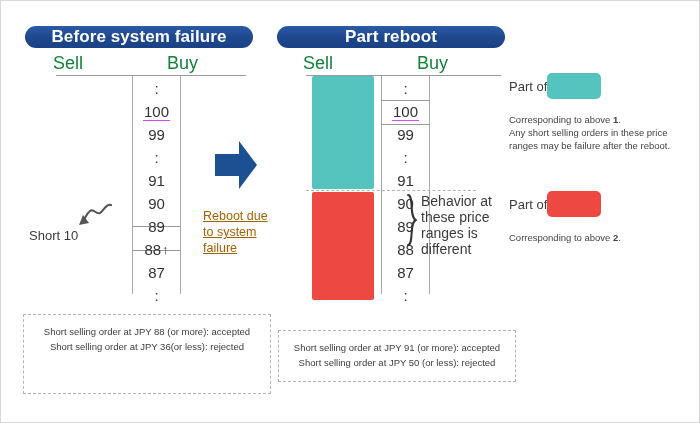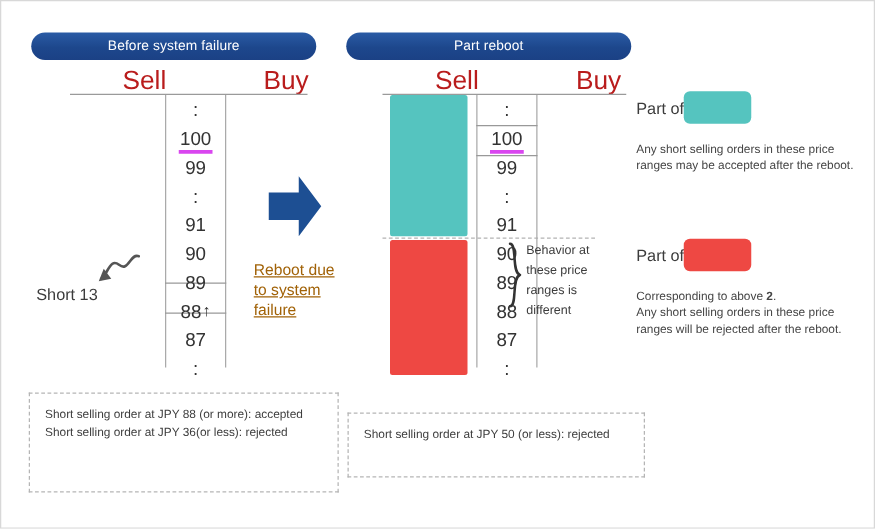--- a/index.html
+++ b/index.html
@@ -22,36 +22,36 @@
     color: #3c3c3c;
   }
 
   
   .pill {
     position: absolute;
     height: 22px;
     border-radius: 11px;
     background: linear-gradient(180deg, #2a5ba5 0%, #1d478c 55%, #1b4185 100%);
     color: #ffffff;
-    font-size: 11px;
-    font-weight: normal;
+    font-size: 17px;
+    font-weight: bold;
     display: flex;
     align-items: center;
     justify-content: center;
     letter-spacing: .1px;
   }
   #pill-before { left: 24px;  top: 25px; width: 228px; }
   #pill-after  { left: 276px; top: 25px; width: 228px; }
 
   
   .colcap {
     position: absolute;
-    font-size: 21px;
-    color: #b91c1c;
-    text-align: right;
+    font-size: 18px;
+    color: #15803d;
+    text-align: left;
   }
 
   
   .caprule {
     position: absolute;
     height: 1px;
     background: #9a9a9a;
   }
 
   
@@ -74,21 +74,21 @@
     background: #aaaaaa;
   }
   .h-line {
     position: absolute;
     height: 1px;
     background: #999999;
   }
 
   .under100 {
     display: inline-block;
-    border-bottom: 3px solid #d946ef;
+    border-bottom: 1px solid #d946ef;
     line-height: 17px;
     padding: 0 1px;
   }
 
   
   #arrow {
     position: absolute;
     left: 212px;
     top: 138px;
     width: 46px;
@@ -127,21 +127,21 @@
     left: 405px;
     top: 192px;
     width: 12px;
     height: 54px;
   }
   #behavior-note {
     position: absolute;
     left: 420px;
     top: 192px;
     width: 74px;
-    font-size: 10px;
+    font-size: 14px;
     line-height: 16px;
     color: #3c3c3c;
   }
 
   
   .legend-row {
     position: absolute;
     display: flex;
     align-items: center;
   }
@@ -171,20 +171,21 @@
   
   .note-box {
     position: absolute;
     border: 1px dashed #b5b5b5;
     box-sizing: border-box;
     background: #ffffff;
     padding: 9px 12px;
     font-size: 9.5px;
     line-height: 15px;
     color: #3d3d3d;
+    text-align: center;
   }
   #note-left  { left: 22px;  top: 313px; width: 248px; height: 80px; }
   #note-right { left: 277px; top: 329px; width: 238px; height: 52px; }
 
   
   #short10 {
     position: absolute;
     left: 28px;
     top: 227px;
     font-size: 13px;
@@ -227,21 +228,21 @@
       <span>88</span><span style="font-size:13px; color:#333; position:relative; top:-1px; margin-left:1px;">↑</span>
     </div>
     <div class="cell">87</div>
     <div class="cell dots">:</div>
   </div>
 
   <svg id="squiggle" viewBox="0 0 42 30">
     <path d="M38 4 C33 2, 31 10, 27 12 C23 14, 21 7, 17 10 C13 13, 12 19, 8 22" fill="none" stroke="#555555" stroke-width="2.1" stroke-linecap="round"></path>
     <path d="M10 14 L6 24 L16 22 Z" fill="#555555"></path>
   </svg>
-  <div id="short10">Short 13</div>
+  <div id="short10">Short 10</div>
 
   <svg id="arrow" viewBox="0 0 46 52">
     <path d="M2 15 L26 15 L26 2 L44 26 L26 50 L26 37 L2 37 Z" fill="#1d4f93"></path>
   </svg>
   <div id="reboot-caption">Reboot due to system failure</div>
 
   <div class="pill" id="pill-after">Part reboot</div>
 
   <div class="colcap" style="left:302px; top:52px; width:80px;">Sell</div>
   <div class="colcap" style="left:416px; top:52px; width:80px;">Buy</div>
@@ -272,34 +273,35 @@
   <svg id="brace" viewBox="0 0 12 54">
     <path d="M2 2 C8 2, 3 25, 10 27 C3 29, 8 52, 2 52" fill="none" stroke="#333333" stroke-width="2" stroke-linecap="round" stroke-linejoin="round"></path>
   </svg>
   <div id="behavior-note">Behavior at these price ranges is different</div>
 
   <div class="legend-row" id="legend1-row">
     <span class="legend-label">Part of</span>
     <span class="swatch" id="sw1" style="background: rgb(85, 196, 191);"></span>
   </div>
   <div class="legend-body" id="legend1-body">
-    <div>Any short selling orders in these price ranges may be accepted after the reboot.</div>
+    <div><span>Corresponding to above </span><span class="strong">1</span><span>.</span></div>
+    <div>Any short selling orders in these price ranges may be failure after the reboot.</div>
   </div>
 
   <div class="legend-row" id="legend2-row">
     <span class="legend-label">Part of</span>
     <span class="swatch" id="sw2" style="background: rgb(238, 72, 67);"></span>
   </div>
   <div class="legend-body" id="legend2-body">
     <div><span>Corresponding to above </span><span class="strong">2</span><span>.</span></div>
-    <div>Any short selling orders in these price ranges will be rejected after the reboot.</div>
   </div>
 
   <div class="note-box" id="note-left">
     <div>Short selling order at JPY 88 (or more): accepted</div>
     <div>Short selling order at JPY 36(or less): rejected</div>
   </div>
 
   <div class="note-box" id="note-right">
+    <div>Short selling order at JPY 91 (or more): accepted</div>
     <div>Short selling order at JPY 50 (or less): rejected</div>
   </div>
 
 </div>
 
 </body></html>

